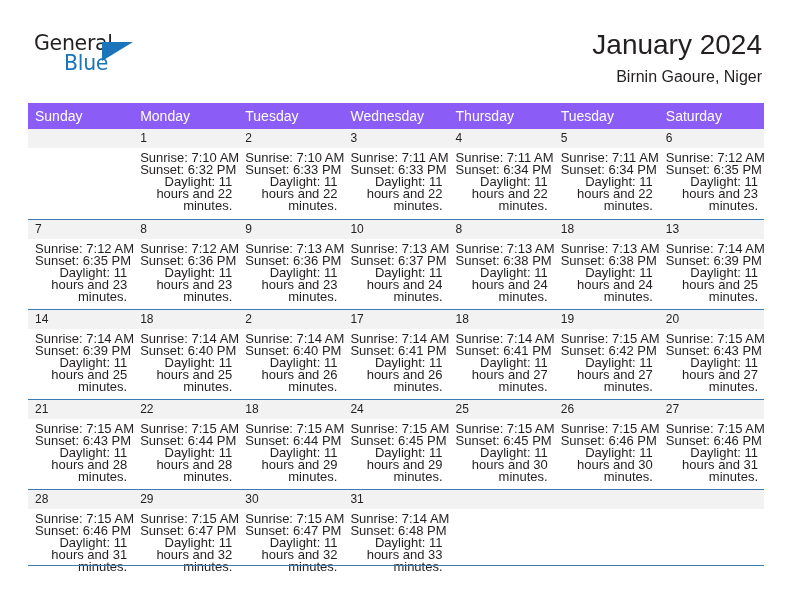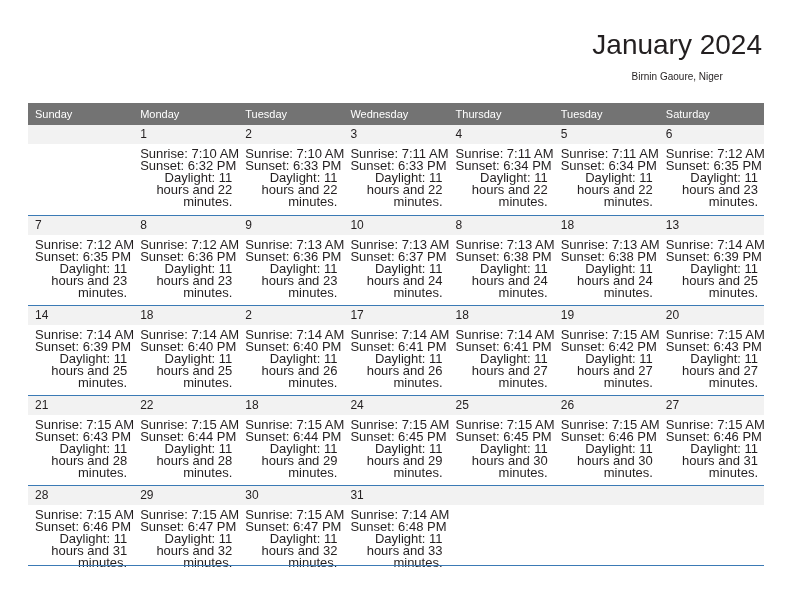--- a/index.html
+++ b/index.html
@@ -64,50 +64,50 @@
     top: 10px;
     width: 0;
     height: 0;
     border-left: 31px solid #1b75bb;
     border-bottom: 19px solid transparent;
   }
   .title-block {
     position: absolute;
     right: 2px;
     top: 0;
-    text-align: center;
+    text-align: right;
   }
   .cal-title {
     font-size: 28px;
     font-weight: 400;
     color: #231f20;
     line-height: 34px;
     white-space: nowrap;
   }
   .cal-sub {
-    font-size: 10px;
+    font-size: 16px;
     font-weight: 400;
     color: #231f20;
     line-height: 18px;
     margin-top: 6px;
     white-space: nowrap;
   }
   
   .calendar {
     position: absolute;
     left: 28px;
     top: 103px;
     width: 736px;
     border-collapse: collapse;
     table-layout: fixed;
   }
   .calendar th {
-    background: #737373;
+    background: #8b5cf6;
     color: #ffffff;
-    font-size: 11px;
+    font-size: 14px;
     font-weight: 400;
     text-align: left;
     padding: 5px 0 5px 7px;
     height: 21px;
     border: none;
   }
   .calendar td {
     width: 105.14px;
     vertical-align: top;
     padding: 0;
@@ -147,20 +147,25 @@
     height: 1px;
     background: #3b7ab5;
   }
 </style>
 </head>
 <body>
 
 <div class="page">
 
   <div class="top">
+    <div class="logo">
+      <span class="logo-general">General</span>
+      <span class="logo-tri"></span>
+      <span class="logo-blue">Blue</span>
+    </div>
     <div class="title-block">
       <div class="cal-title">January 2024</div>
       <div class="cal-sub">Birnin Gaoure, Niger</div>
     </div>
   </div>
 
   <table class="calendar">
     <thead>
       <tr>
         <th>Sunday</th>

